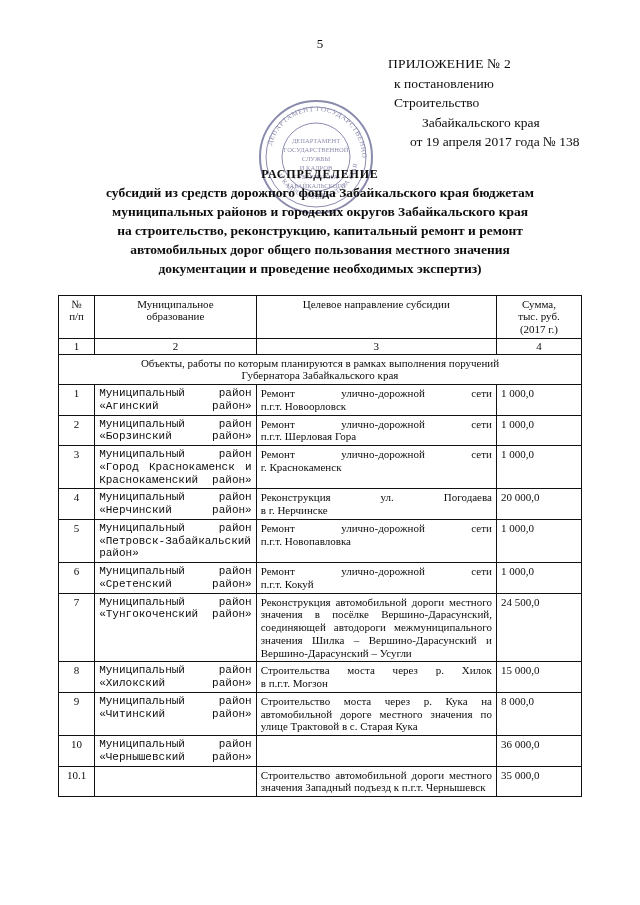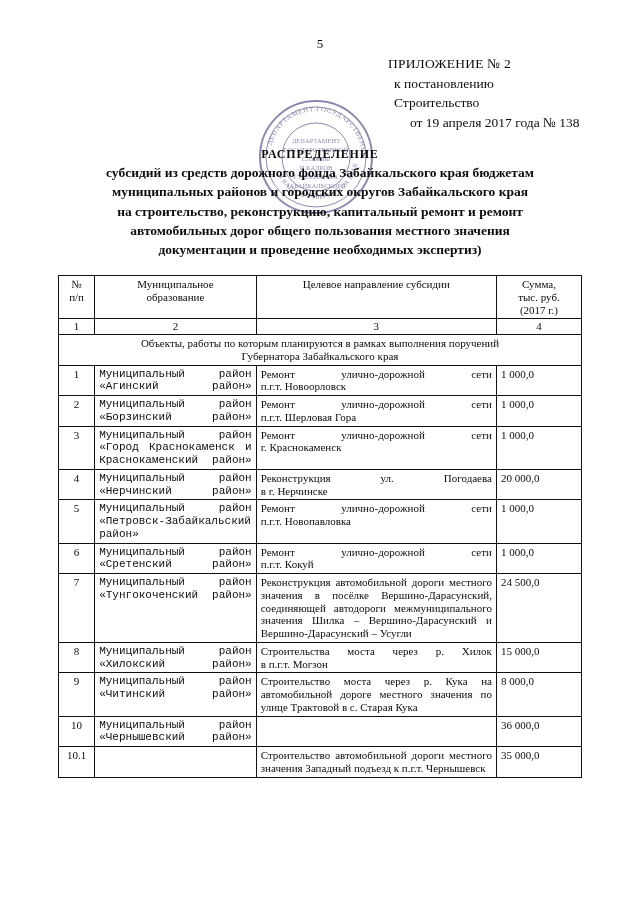--- a/index.html
+++ b/index.html
@@ -161,20 +161,21 @@
         <text x="61" y="83">ГУБЕРНАТОРА</text>
         <text x="61" y="92">ЗАБАЙКАЛЬСКОГО</text>
         <text x="61" y="101">КРАЯ</text>
       </g>
     </svg>
   </div>
 
   <div class="header-block">
     <div class="line1">ПРИЛОЖЕНИЕ № 2</div>
     <div class="line2">к постановлению Строительство</div>
+    <div class="line3">Забайкальского края</div>
     <div class="line4">от 19 апреля 2017 года № 138</div>
   </div>
 
   <div class="title-block">
     <div class="main-title">РАСПРЕДЕЛЕНИЕ</div>
     <div>субсидий из средств дорожного фонда Забайкальского края бюджетам</div>
     <div>муниципальных районов и городских округов Забайкальского края</div>
     <div>на строительство, реконструкцию, капитальный ремонт и ремонт</div>
     <div>автомобильных дорог общего пользования местного значения</div>
     <div>документации и проведение необходимых экспертиз)</div>

